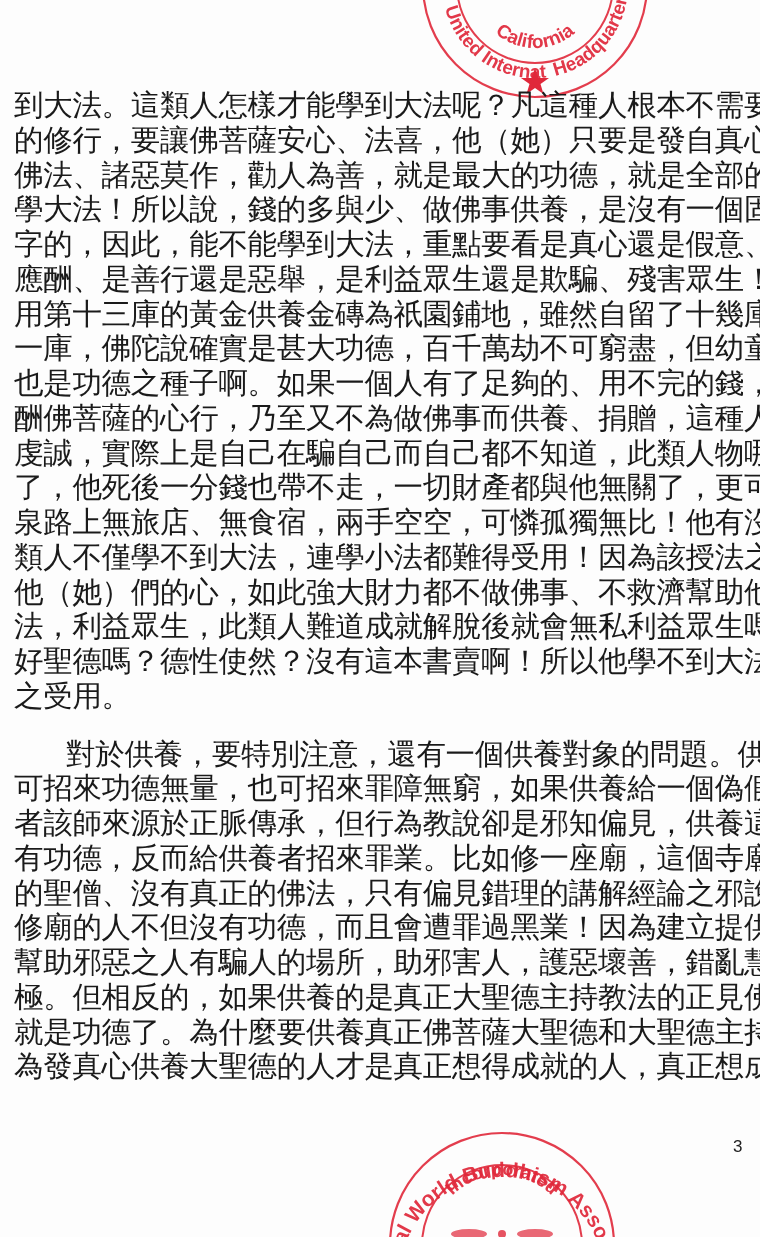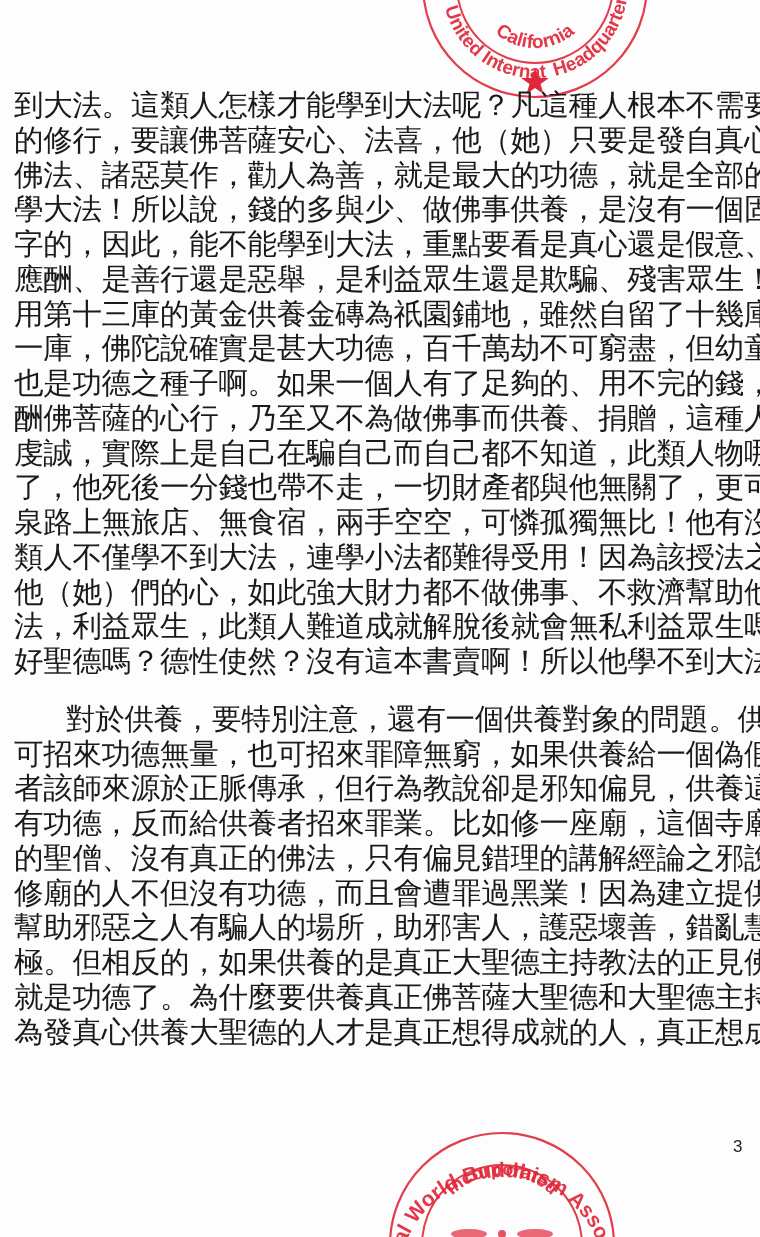--- a/index.html
+++ b/index.html
@@ -109,20 +109,21 @@
       <span class="line">一庫，佛陀說確實是甚大功德，百千萬劫不可窮盡，但幼童捧沙獻佛，</span>
       <span class="line">也是功德之種子啊。如果一個人有了足夠的、用不完的錢，而自己用應</span>
       <span class="line">酬佛菩薩的心行，乃至又不為做佛事而供養、捐贈，這種人口說自己很</span>
       <span class="line">虔誠，實際上是自己在騙自己而自己都不知道，此類人物哪一天無常到</span>
       <span class="line">了，他死後一分錢也帶不走，一切財產都與他無關了，更可怕的是，黃</span>
       <span class="line">泉路上無旅店、無食宿，兩手空空，可憐孤獨無比！他有沒有想過，此</span>
       <span class="line">類人不僅學不到大法，連學小法都難得受用！因為該授法之本尊看透了</span>
       <span class="line">他（她）們的心，如此強大財力都不做佛事、不救濟幫助他人、學到正</span>
       <span class="line">法，利益眾生，此類人難道成就解脫後就會無私利益眾生嗎？就會成為</span>
       <span class="line">好聖德嗎？德性使然？沒有這本書賣啊！所以他學不到大法，難得聖法</span>
+      <span class="line">之受用。</span>
     </p>
     <p class="para">
       <span class="line indent">對於供養，要特別注意，還有一個供養對象的問題。供養的對象</span>
       <span class="line">可招來功德無量，也可招來罪障無窮，如果供養給一個偽假的上師，或</span>
       <span class="line">者該師來源於正脈傳承，但行為教說卻是邪知偏見，供養這類人不僅沒</span>
       <span class="line">有功德，反而給供養者招來罪業。比如修一座廟，這個寺廟裡沒有真正</span>
       <span class="line">的聖僧、沒有真正的佛法，只有偏見錯理的講解經論之邪說，那麼供養</span>
       <span class="line">修廟的人不但沒有功德，而且會遭罪過黑業！因為建立提供邪惡場所，</span>
       <span class="line">幫助邪惡之人有騙人的場所，助邪害人，護惡壞善，錯亂慧命，罪大惡</span>
       <span class="line">極。但相反的，如果供養的是真正大聖德主持教法的正見佛法寺廟，那</span>

